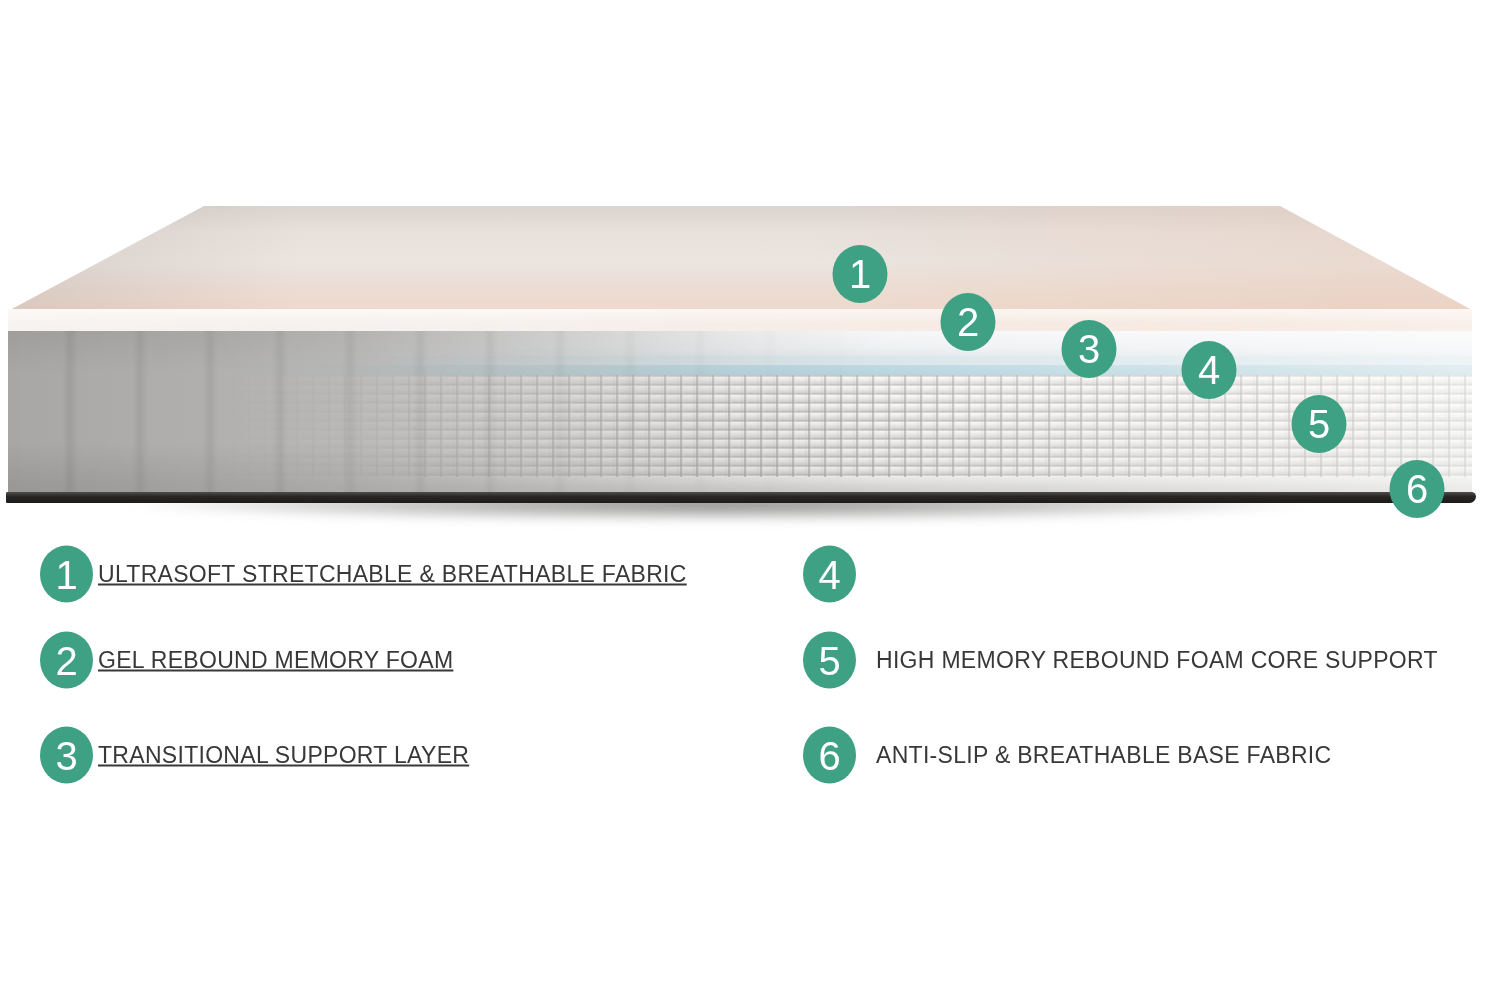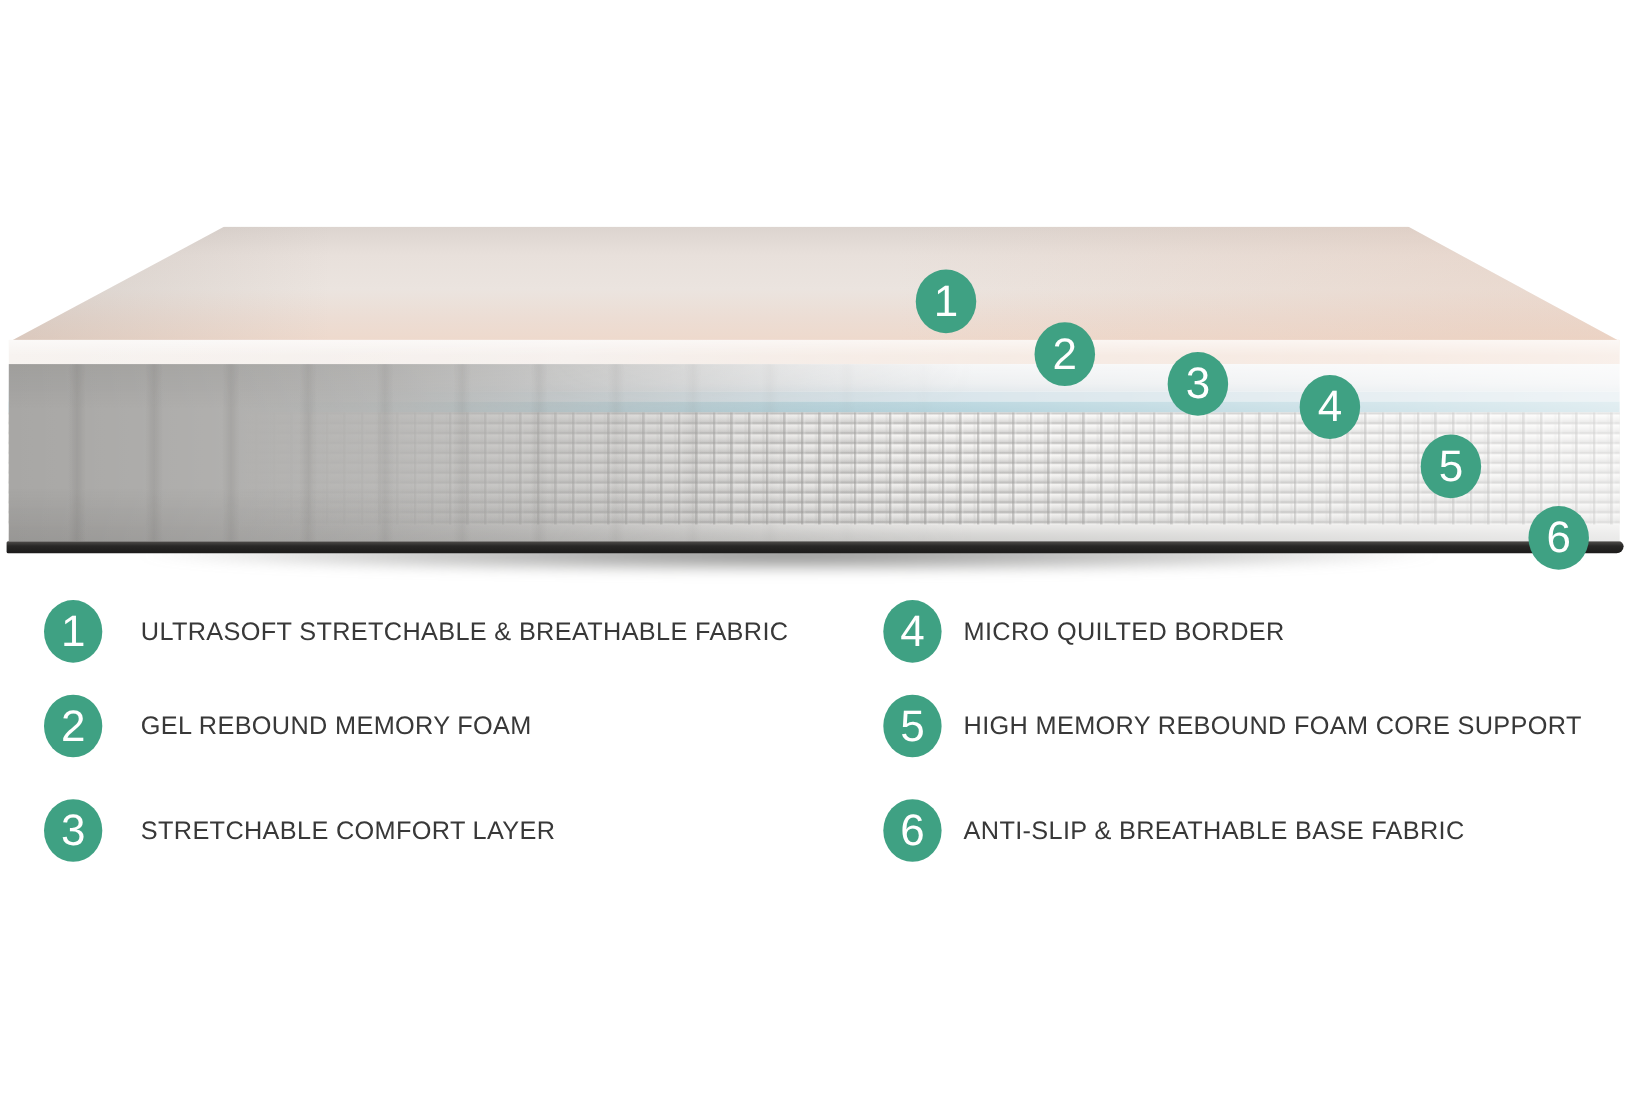--- a/index.html
+++ b/index.html
@@ -142,21 +142,21 @@
     display: flex; align-items: center; justify-content: center;
     font-size: 40px; line-height: 1; font-weight: 400;
   }
   .legend-label {
     color: #383838;
     font-size: 23px;
     letter-spacing: 0.3px;
     white-space: nowrap;
   }
   .col-left  .legend-badge { margin-left: 40px; }
-  .col-left  .legend-label { margin-left: 35px; }
+  .col-left  .legend-label { margin-left: 5px; text-decoration: underline; }
   .col-right .legend-badge { margin-left: 803px; }
   .col-right .legend-label { margin-left: 20px; }
 </style>
 </head>
 <body>
 
 <div class="scene">
 
   <div class="mattress">
     <div class="floor-shadow"></div>
@@ -203,28 +203,27 @@
   <div class="legend-item col-left" style="left:0; top:660px;">
     <div class="legend-badge">
         <span>2</span>
       </div>
     <div class="legend-label">GEL REBOUND MEMORY FOAM</div>
   </div>
   <div class="legend-item col-left" style="left:0; top:755px;">
     <div class="legend-badge">
         <span>3</span>
       </div>
-    <div class="legend-label">STRETCHABLE COMFORT LAYER</div>
+    <div class="legend-label">TRANSITIONAL SUPPORT LAYER</div>
   </div>
 
   <div class="legend-item col-right" style="left:0; top:574px;">
     <div class="legend-badge">
         <span>4</span>
       </div>
-    <div class="legend-label">MICRO QUILTED BORDER</div>
   </div>
   <div class="legend-item col-right" style="left:0; top:660px;">
     <div class="legend-badge">
         <span>5</span>
       </div>
     <div class="legend-label">HIGH MEMORY REBOUND FOAM CORE SUPPORT</div>
   </div>
   <div class="legend-item col-right" style="left:0; top:755px;">
     <div class="legend-badge">
         <span>6</span>

